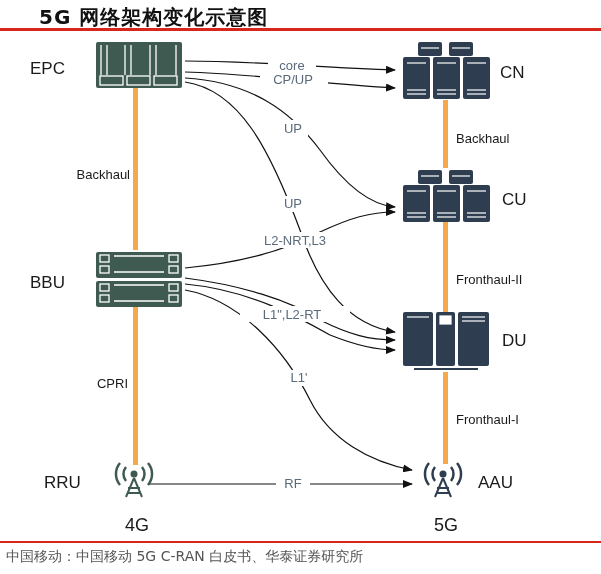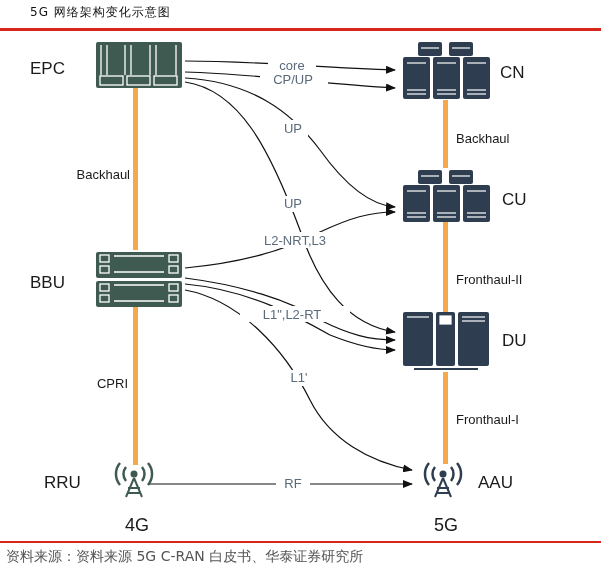--- a/index.html
+++ b/index.html
@@ -1,17 +1,17 @@
 <!DOCTYPE html>
 <html><head>
 <meta charset="utf-8">
 <style>
   html, body { margin: 0; padding: 0; background: #ffffff; }
   body { width: 601px; height: 574px; position: relative; overflow: hidden; font-family: "Liberation Sans", sans-serif; }
-  .title { position: absolute; left: 30px; top: 4px; font-size: 12px; font-weight: normal; color: #111; font-family: "DejaVu Sans", sans-serif; letter-spacing: 1px; }
+  .title { position: absolute; left: 39px; top: 4px; font-size: 20px; font-weight: bold; color: #111; font-family: "DejaVu Sans", sans-serif; letter-spacing: 1px; }
   .topline { position: absolute; left: 0; top: 28px; width: 601px; height: 3px; background: #d9261c; }
   .botline { position: absolute; left: 0; top: 541px; width: 601px; height: 2px; background: #d9261c; }
   .source { position: absolute; left: 6px; top: 548px; font-size: 14px; color: #555; font-family: "DejaVu Sans", sans-serif; }
   svg { position: absolute; left: 0; top: 0; }
   .lbl { font-family: "Liberation Sans", sans-serif; fill: #1a1a1a; }
   .node { font-size: 17px; }
   .link { font-size: 13px; }
   .edge { font-size: 13px; fill: #5a6a7a; }
   .gen { font-size: 18px; }
 </style>
@@ -186,13 +186,13 @@
   <text class="lbl link" x="128" y="388" text-anchor="end">CPRI</text>
   <text class="lbl link" x="456" y="143">Backhaul</text>
   <text class="lbl link" x="456" y="284">Fronthaul-II</text>
   <text class="lbl link" x="456" y="424">Fronthaul-I</text>
 
   <text class="lbl gen" x="137" y="531" text-anchor="middle">4G</text>
   <text class="lbl gen" x="446" y="531" text-anchor="middle">5G</text>
 </svg>
 
 <div class="botline"></div>
-<div class="source">资料来源：资料来源 5G C-RAN 白皮书、华泰证券研究所</div>
+<div class="source">中国移动：中国移动 5G C-RAN 白皮书、华泰证券研究所</div>
 
 </body></html>

